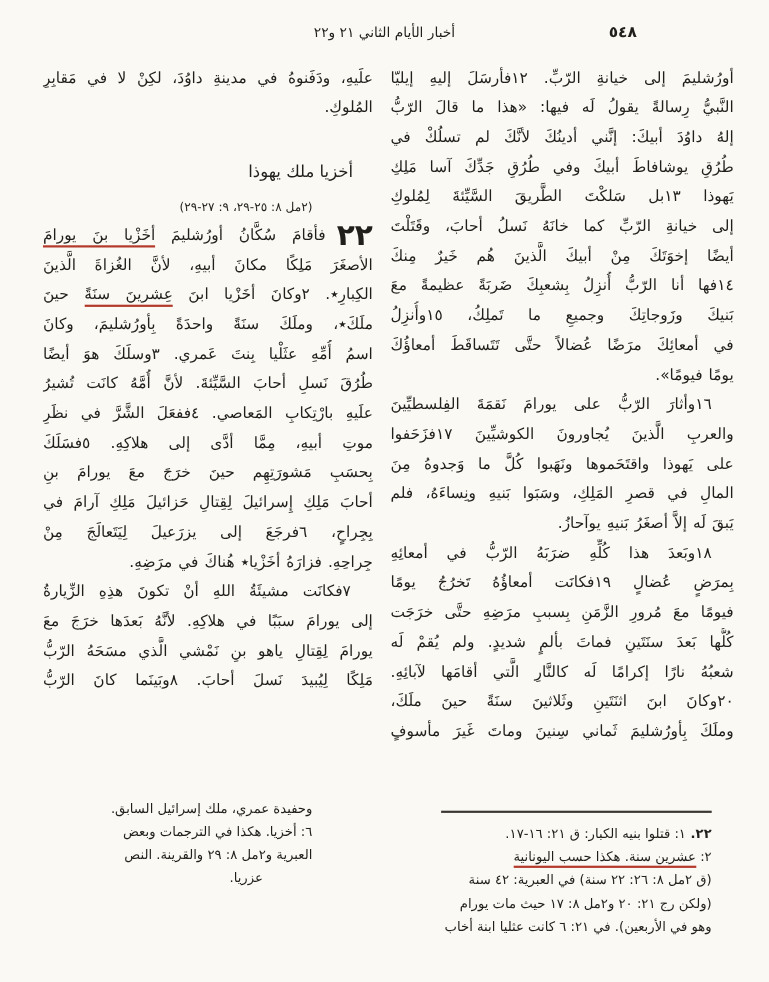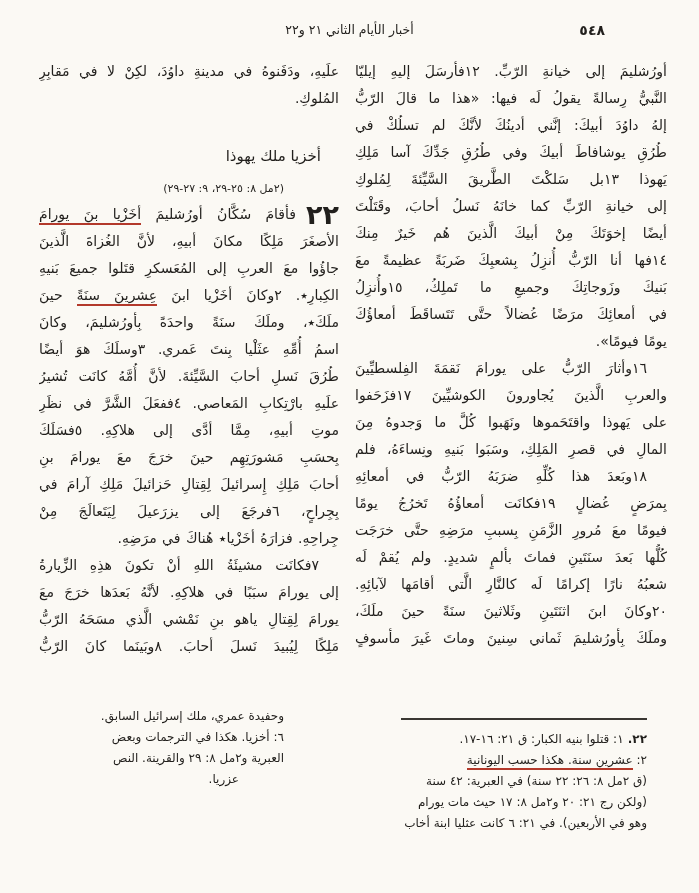--- a/index.html
+++ b/index.html
@@ -4,21 +4,21 @@
 <style>
   html,body{margin:0;padding:0;background:#e9e7e2;}
   .page{
     width:699px;height:893px;margin:0 auto;position:relative;overflow:hidden;
     background:#fbf9f4;color:#211f1c;
     font-family:"DejaVu Sans",sans-serif;
     direction:rtl;
   }
   header.runhead{position:relative;padding-top:22px;height:26px;}
   .htitle{text-align:center;font-size:12.5px;letter-spacing:0.5px;}
-  .pagenum{position:absolute;top:22px;right:94px;font-weight:bold;font-size:14px;}
+  .pagenum{position:absolute;top:22px;right:120px;font-weight:bold;font-size:14px;}
   .columns{display:grid;grid-template-columns:312px 300px;column-gap:16px;padding:10px 32px 0 39px;}
   .line{
     font-size:14px;line-height:27px;height:27px;overflow:hidden;
     text-align:justify;text-align-last:justify;word-spacing:1px;white-space:normal;
   }
   .line.short{text-align-last:right;}
   .line.indent{padding-right:20px;}
   .line.indent2{padding-right:45px;text-align-last:right;}
   .redline{border-bottom:2.5px solid var(--red,#b33a2a);padding-bottom:1px;}
   .b{font-weight:bold;}
@@ -53,20 +53,21 @@
           <div class="line"><span>إلى خيانةِ الرّبِّ كما خانَهُ نَسلُ أحابَ، وقَتَلْتَ</span></div>
           <div class="line"><span>أيضًا إخوَتَكَ مِنْ أبيكَ الَّذينَ هُم خَيرٌ مِنكَ</span></div>
           <div class="line"><span>١٤فها أنا الرّبُّ أُنزِلُ بِشعبِكَ ضَربَةً عظيمةً معَ</span></div>
           <div class="line"><span>بَنيكَ وزَوجاتِكَ وجميعِ ما تَملِكُ، ١٥وأُنزِلُ</span></div>
           <div class="line"><span>في أمعائِكَ مرَضًا عُضالاً حتَّى تَتَساقَطَ أمعاؤُكَ</span></div>
           <div class="line short"><span>يومًا فيومًا».</span></div>
           <div class="line indent"><span>١٦وأثارَ الرّبُّ على يورامَ نَقمَةَ الفِلسطيِّينَ</span></div>
           <div class="line"><span>والعربِ الَّذينَ يُجاورونَ الكوشيِّينَ ١٧فزَحَفوا</span></div>
           <div class="line"><span>على يَهوذا واقتَحَموها ونَهَبوا كُلَّ ما وَجدوهُ مِنَ</span></div>
           <div class="line"><span>المالِ في قصرِ المَلِكِ، وسَبَوا بَنيهِ ونِساءَهُ، فلم</span></div>
+          <div class="line short"><span>يَبقَ لَه إلاَّ أصغَرُ بَنيهِ يوآحازُ.</span></div>
           <div class="line indent"><span>١٨وبَعدَ هذا كُلِّهِ ضرَبَهُ الرّبُّ في أمعائِهِ</span></div>
           <div class="line"><span>بِمرَضٍ عُضالٍ ١٩فكانَت أمعاؤُهُ تَخرُجُ يومًا</span></div>
           <div class="line"><span>فيومًا معَ مُرورِ الزَّمَنِ بِسببِ مرَضِهِ حتَّى خرَجَت</span></div>
           <div class="line"><span>كُلُّها بَعدَ سنَتَينِ فماتَ بألمٍ شديدٍ. ولم يُقمْ لَه</span></div>
           <div class="line"><span>شعبُهُ نارًا إكرامًا لَه كالنَّارِ الَّتي أقامَها لآبائِهِ.</span></div>
           <div class="line"><span>٢٠وكانَ ابنَ اثنَتَينِ وثَلاثينَ سنَةً حينَ ملَكَ،</span></div>
           <div class="line"><span>وملَكَ بِأورُشليمَ ثَماني سِنينَ وماتَ غَيرَ مأسوفٍ</span></div>
         </div>
     </section>
 
@@ -75,21 +76,20 @@
           <div class="line"><span>علَيهِ، ودَفَنوهُ في مدينةِ داوُدَ، لكِنْ لا في مَقابِرِ</span></div>
           <div class="line short"><span>المُلوكِ.</span></div>
         </div>
       <h2 class="sect">أخزيا ملك يهوذا</h2>
       <div class="ref">(٢مل ٨: ٢٥-٢٩، ٩: ٢٧-٢٩)</div>
       <div class="chapwrap">
         <span class="chapnum">٢٢</span>
         <div class="bodylines">
             <div class="line"><span>فأقامَ سُكَّانُ أورُشليمَ </span><span class="redline">أخَزْيا بنَ يورامَ</span></div>
             <div class="line"><span>الأصغَرَ مَلِكًا مكانَ أبيهِ، لأنَّ الغُزاةَ الَّذينَ</span></div>
-            <div class="line"><span>جاؤُوا معَ العربِ إلى المُعَسكرِ قتَلوا جميعَ بَنيهِ</span></div>
             <div class="line"><span>الكِبارِ٭. ٢وكانَ أخَزْيا ابنَ </span><span class="redline">عِشرينَ سنَةً</span><span> حينَ</span></div>
             <div class="line"><span>ملَكَ٭، وملَكَ سنَةً واحدَةً بِأورُشليمَ، وكانَ</span></div>
             <div class="line"><span>اسمُ أُمِّهِ عثَلْيا بِنتَ عَمري. ٣وسلَكَ هوَ أيضًا</span></div>
             <div class="line"><span>طُرُقَ نَسلِ أحابَ السَّيِّئةَ. لأنَّ أُمَّهُ كانَت تُشيرُ</span></div>
             <div class="line"><span>علَيهِ بارْتِكابِ المَعاصي. ٤ففعَلَ الشَّرَّ في نظَرِ</span></div>
             <div class="line"><span>موتِ أبيهِ، مِمَّا أدَّى إلى هلاكِهِ. ٥فسَلَكَ</span></div>
             <div class="line"><span>بِحسَبِ مَشورَتِهِم حينَ خرَجَ معَ يورامَ بنِ</span></div>
             <div class="line"><span>أحابَ مَلِكِ إِسرائيلَ لِقِتالِ حَزائيلَ مَلِكِ آرامَ في</span></div>
             <div class="line"><span>بِجِراحٍ، ٦فرجَعَ إلى يزرَعيلَ لِيَتَعالَجَ مِنْ</span></div>
             <div class="line short"><span>جِراحِهِ. فزارَهُ أخَزْيا٭ هُناكَ في مرَضِهِ.</span></div>

